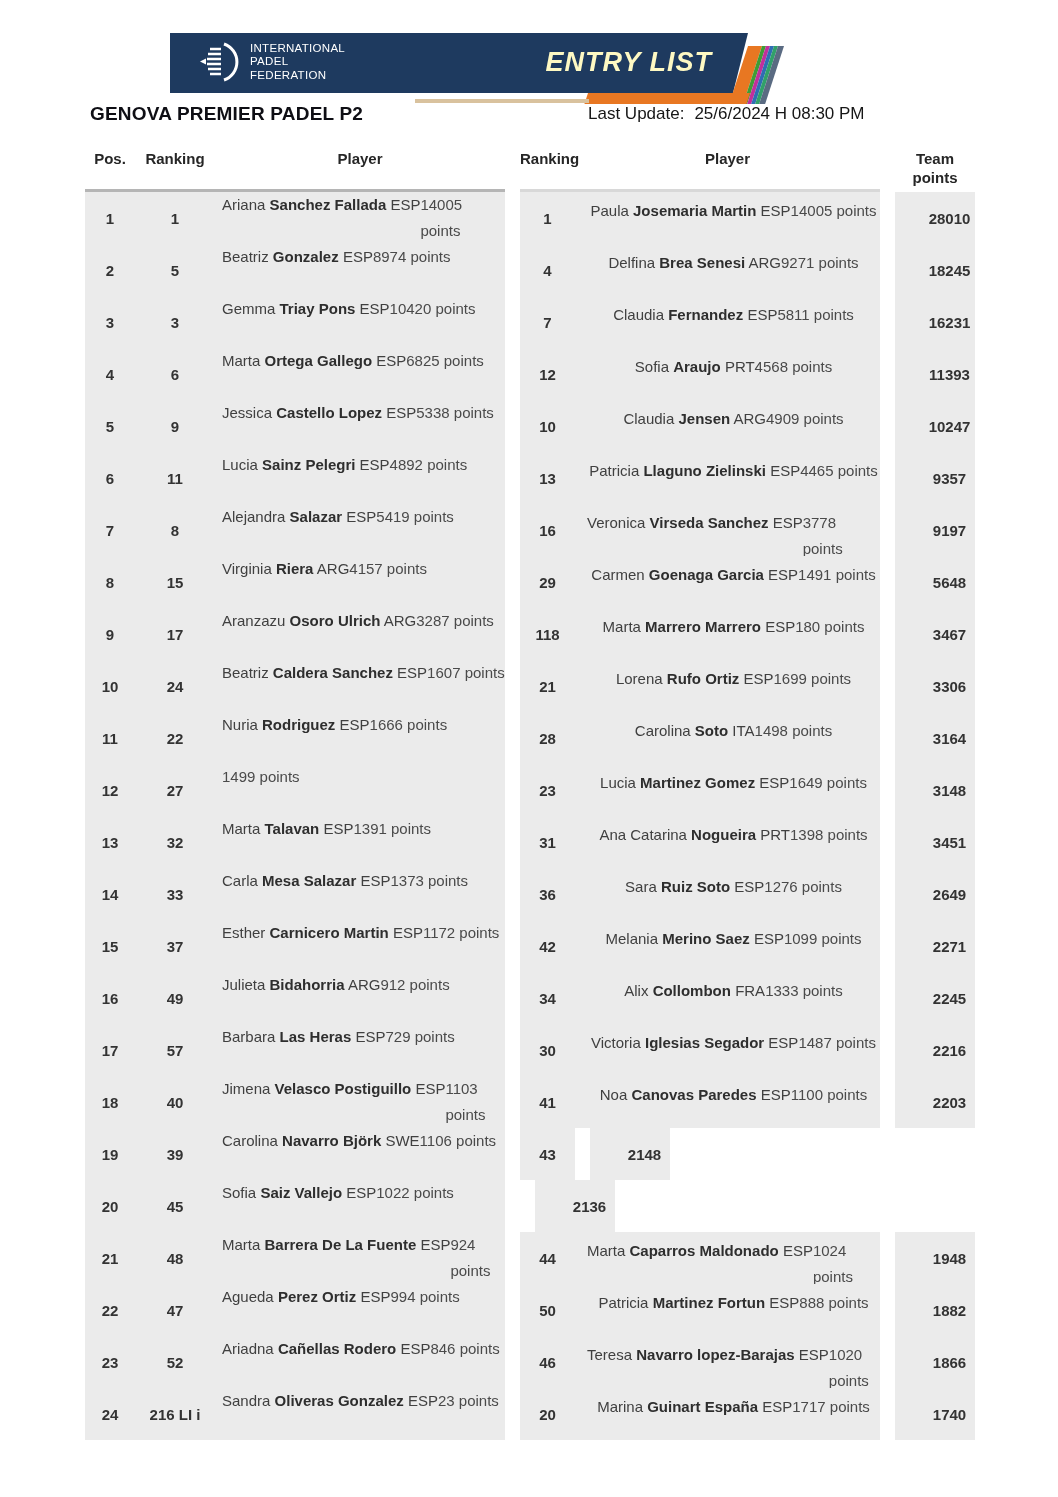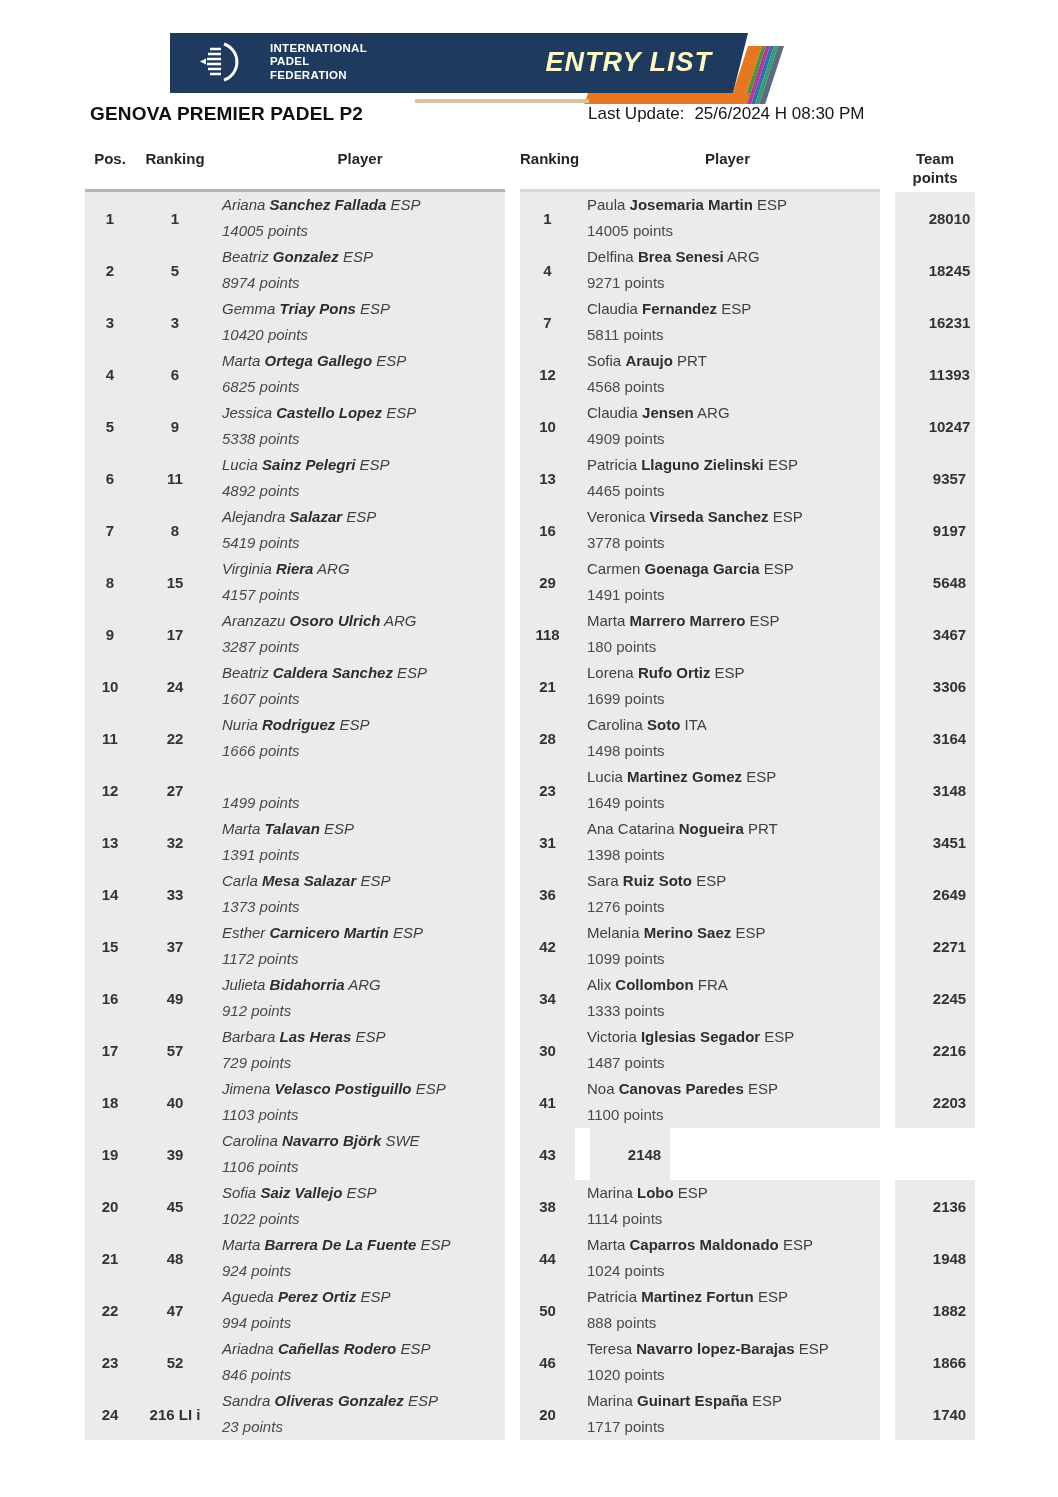--- a/index.html
+++ b/index.html
@@ -7,21 +7,21 @@
   .page { position:relative; width:1058px; height:1497px; background:#ffffff; overflow:hidden; }
 
   
   .banner {
     position:absolute; left:170px; top:33px; width:578px; height:60px;
     background:#1e3a5f;
     clip-path:polygon(0 0, 100% 0, calc(100% - 15px) 100%, 0 100%);
   }
   .logo { position:absolute; left:28px; top:7px; display:flex; align-items:center; gap:8px; }
   .logo svg { display:block; }
-  .logo-text { color:#ffffff; font-weight:700; font-size:11.5px; line-height:1.18; letter-spacing:0.3px;margin-left:20px; }
+  .logo-text { color:#ffffff; font-weight:400; font-size:11.5px; line-height:1.18; letter-spacing:0.3px; }
   .entry-list {
     position:absolute; right:36px; top:14px; color:#fef9c3;
     font-size:27px; font-weight:700; font-style:italic; letter-spacing:1px;
     text-transform:uppercase;
   }
   .stripes {
     position:absolute; left:748px; top:46px; height:58px;
     display:flex; transform:skewX(-18deg); transform-origin:top left;
   }
   .stripes .s { height:100%; }
@@ -53,22 +53,22 @@
   .w-pos { width:50px; } .w-rank1 { width:80px; } .w-player1 { width:290px; }
   .w-rank2 { width:55px; } .w-player2 { width:305px; }
   .w-team { width:80px; line-height:1.25; }
 
   .row { display:flex; height:52px; }
   .group { display:flex; background:#ebebeb; }
   .gap { width:15px; background:#ffffff; }
   .c-pos { width:50px; display:flex; align-items:center; justify-content:center; font-weight:700; font-size:15px; color:#333333; }
   .c-rank1 { width:80px; display:flex; align-items:center; justify-content:center; font-weight:700; font-size:15px; color:#333333; white-space:nowrap; }
   .c-rank2 { width:55px; display:flex; align-items:center; justify-content:center; font-weight:700; font-size:15px; color:#333333; }
-  .c-player1 { width:290px; padding-left:7px; display:flex; flex-direction:column; justify-content:flex-end;font-style:italic; }
-  .c-player2 { width:305px; padding-left:12px; display:flex; flex-direction:column; justify-content:space-between; }
+  .c-player1 { width:290px; padding-left:7px; display:flex; flex-direction:row; justify-content:flex-start; }
+  .c-player2 { width:305px; padding-left:12px; display:flex; flex-direction:row; justify-content:center;margin-top:6px; }
   .name { font-size:15px; color:#404040; line-height:26px; white-space:nowrap; }
   .name b { color:#2e2e2e; }
   .pts { font-size:15px; color:#4a4a4a; line-height:26px; }
   .c-team { width:80px; display:flex; align-items:center; justify-content:center; font-weight:700; font-size:15px; color:#333333;padding-left:29px; }
 </style>
 </head>
 <body>
 
 <div class="page">
 
@@ -565,27 +565,20 @@
   <div class="row">
     <div class="group">
       <div class="c-pos">20</div>
       <div class="c-rank1">45</div>
       <div class="c-player1">
         <div class="name"><span>Sofia</span> <b>Saiz Vallejo</b> <span>ESP</span></div>
         <div class="pts">1022 points</div>
       </div>
     </div>
     <div class="gap"></div>
-    <div class="group">
-      <div class="c-rank2">38</div>
-      <div class="c-player2">
-        <div class="name"><span>Marina</span> <b>Lobo</b> <span>ESP</span></div>
-        <div class="pts">1114 points</div>
-      </div>
-    </div>
     <div class="gap"></div>
     <div class="group">
       <div class="c-team">2136</div>
     </div>
   </div>
 
   <div class="row">
     <div class="group">
       <div class="c-pos">21</div>
       <div class="c-rank1">48</div>

